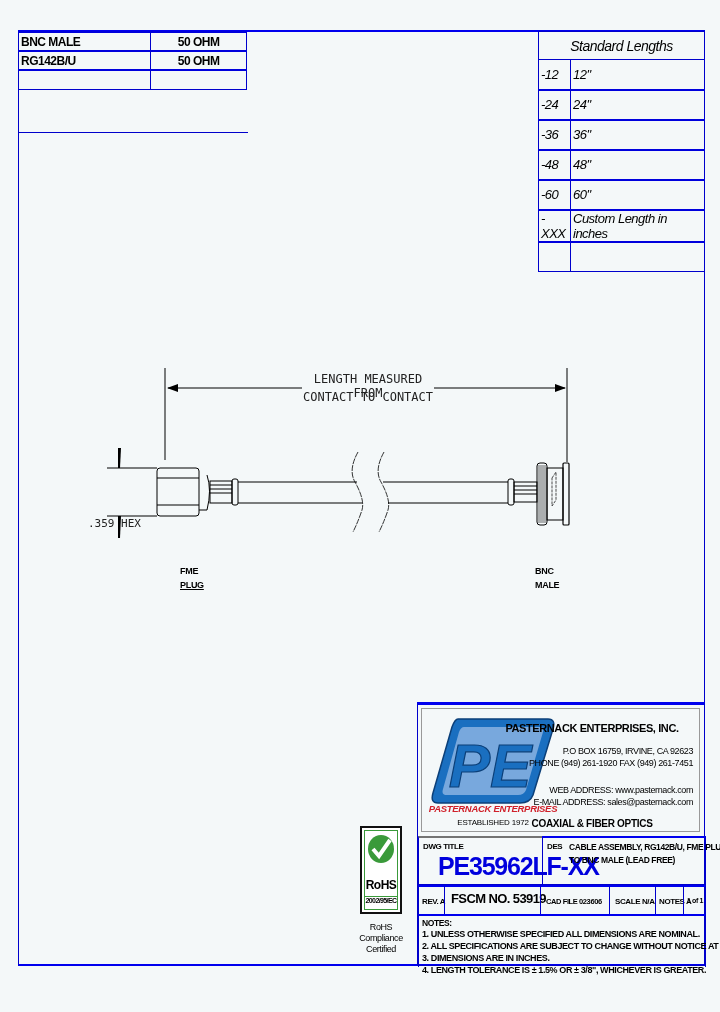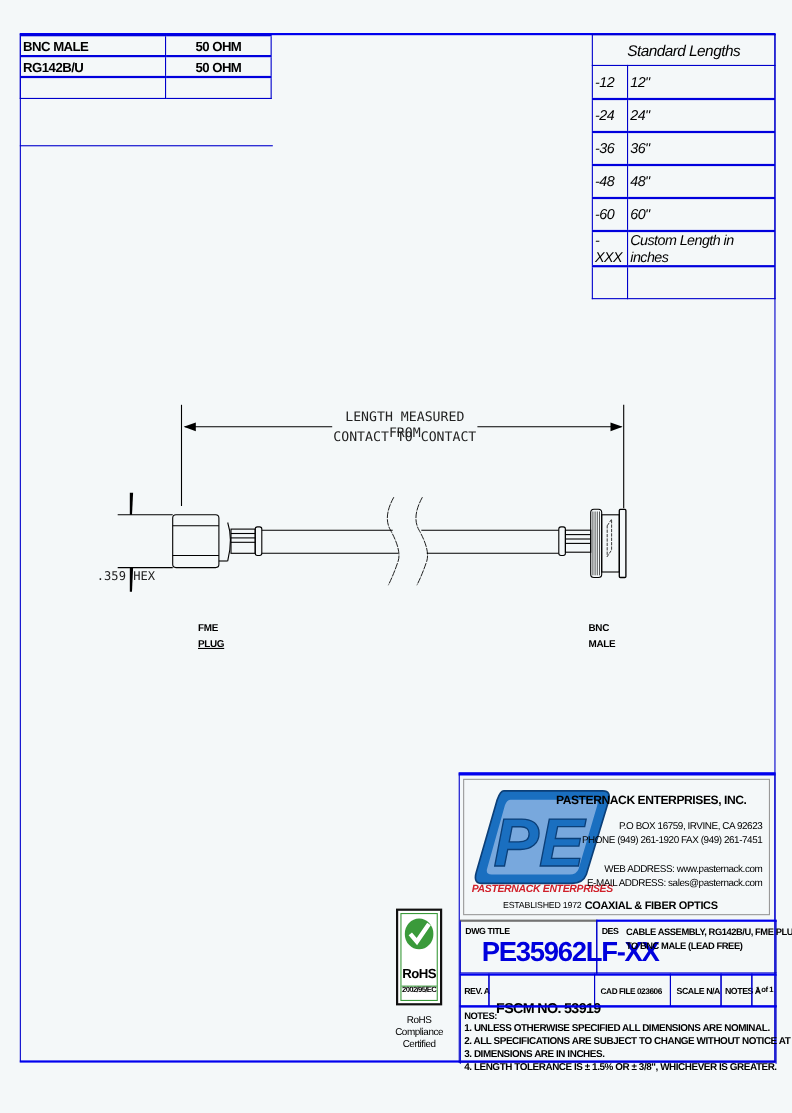--- a/index.html
+++ b/index.html
@@ -195,21 +195,21 @@
   <div class="cell" style="left:124px; top:131px; width:164px; height:49px; border-top:2px solid #0000ee;">
     <div class="abs small" style="left:4px; top:4px;">DES</div>
     <div class="abs small" style="left:26px; top:4px; font-size:8.5px;">CABLE ASSEMBLY, RG142B/U, FME PLUG</div>
     <div class="abs small" style="left:26px; top:17px; font-size:8.5px;">TO BNC MALE (LEAD FREE)</div>
   </div>
 
   <div class="cell" style="left:0; top:180px; width:27px; height:30px; border-top:2px solid #0000ee;">
     <div class="abs small" style="left:3px; top:10px;">REV. A</div>
   </div>
   <div class="cell" style="left:26px; top:180px; width:97px; height:30px; border-top:2px solid #0000ee;">
-    <div class="abs" style="left:6px; top:22px; font-size:13px; font-weight:bold; letter-spacing:-0.6px; white-space:nowrap;">FSCM NO.  53919</div>
+    <div class="abs" style="left:6px; top:4px; font-size:13px; font-weight:bold; letter-spacing:-0.6px; white-space:nowrap;">FSCM NO.  53919</div>
   </div>
   <div class="cell" style="left:122px; top:180px; width:70px; height:30px; border-top:2px solid #0000ee;">
     <div class="abs small" style="left:5px; top:10px; font-size:7.5px;">CAD FILE   023606</div>
   </div>
   <div class="cell" style="left:191px; top:180px; width:47px; height:30px; border-top:2px solid #0000ee;">
     <div class="abs small" style="left:5px; top:10px;">SCALE  N/A</div>
   </div>
   <div class="cell" style="left:237px; top:180px; width:29px; height:30px; border-top:2px solid #0000ee;">
     <div class="abs small" style="left:3px; top:10px;">NOTES  A</div>
   </div>

